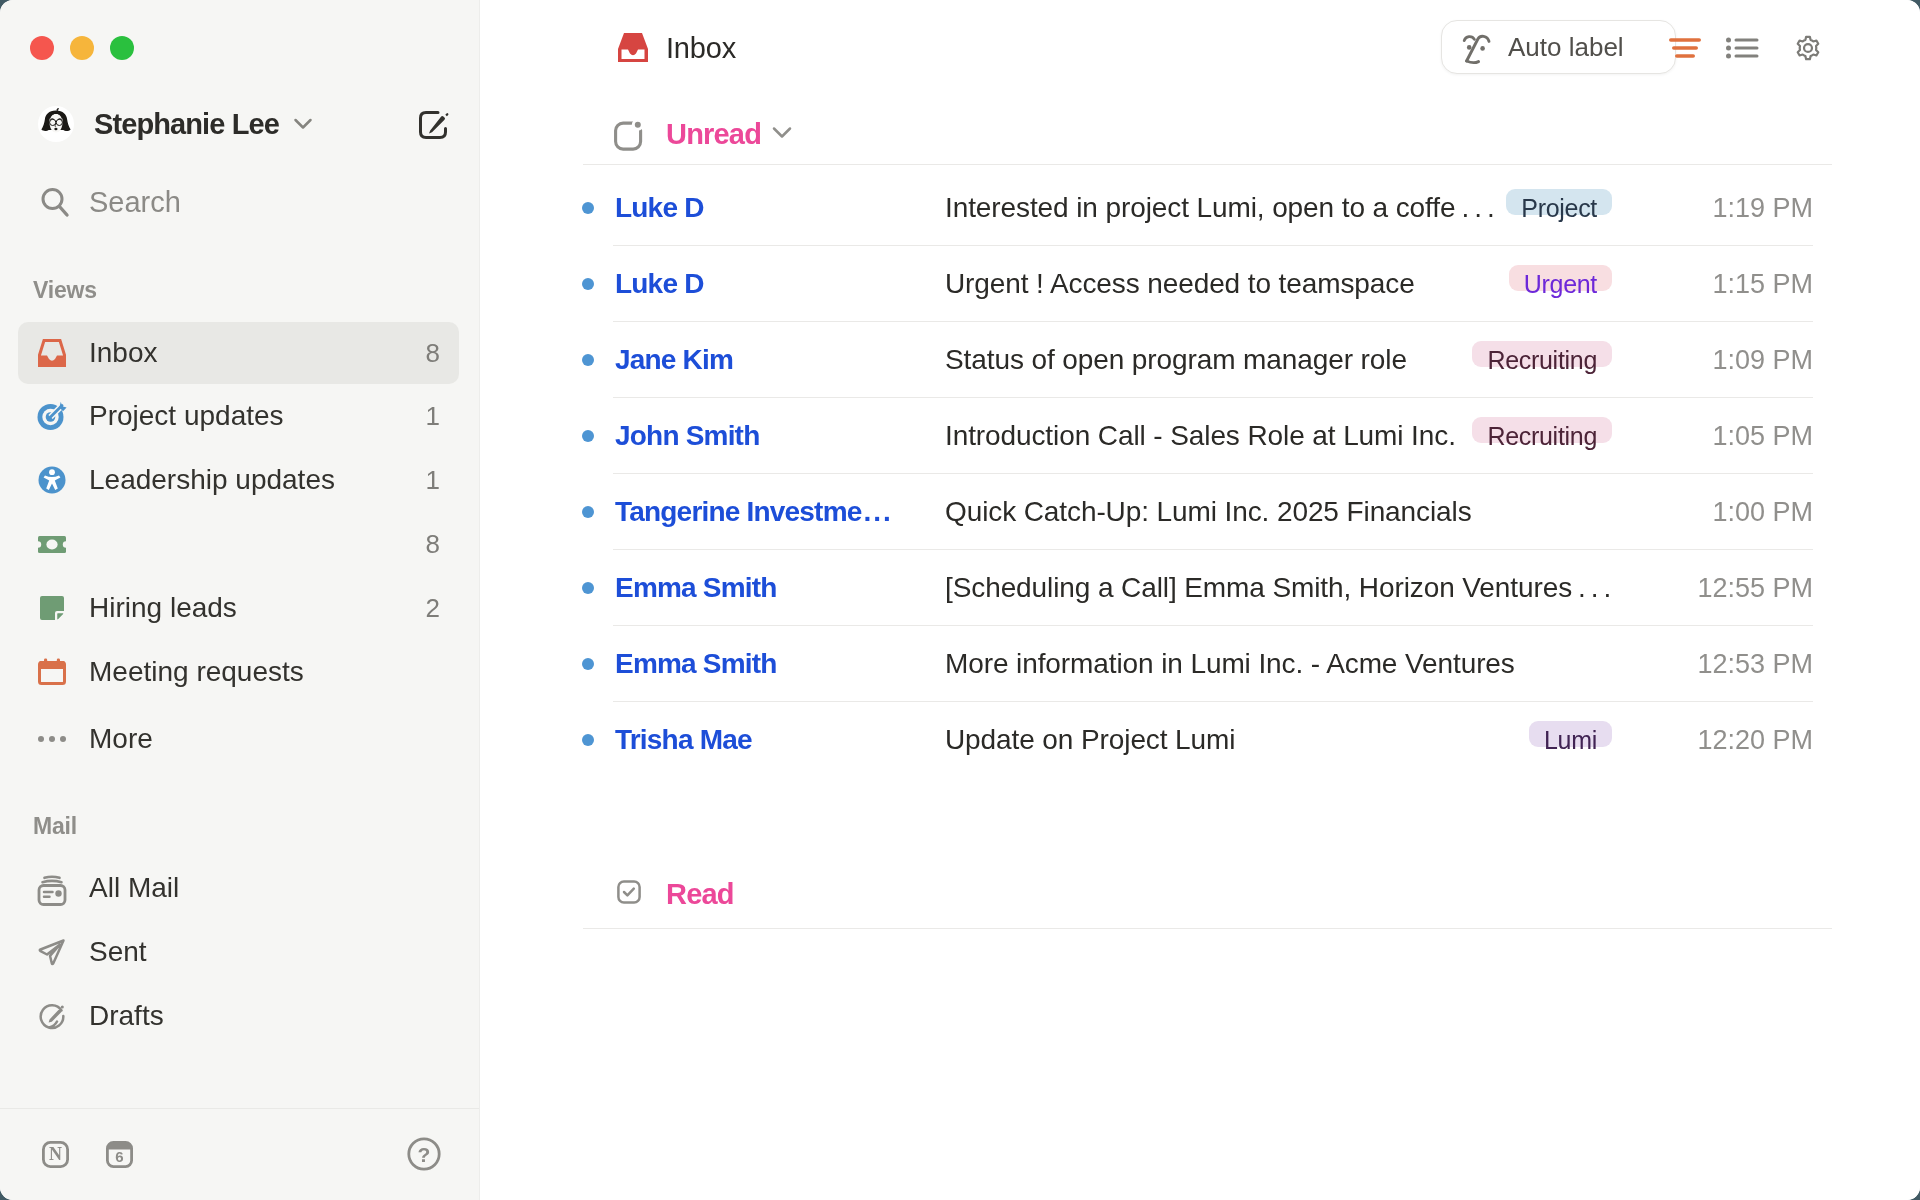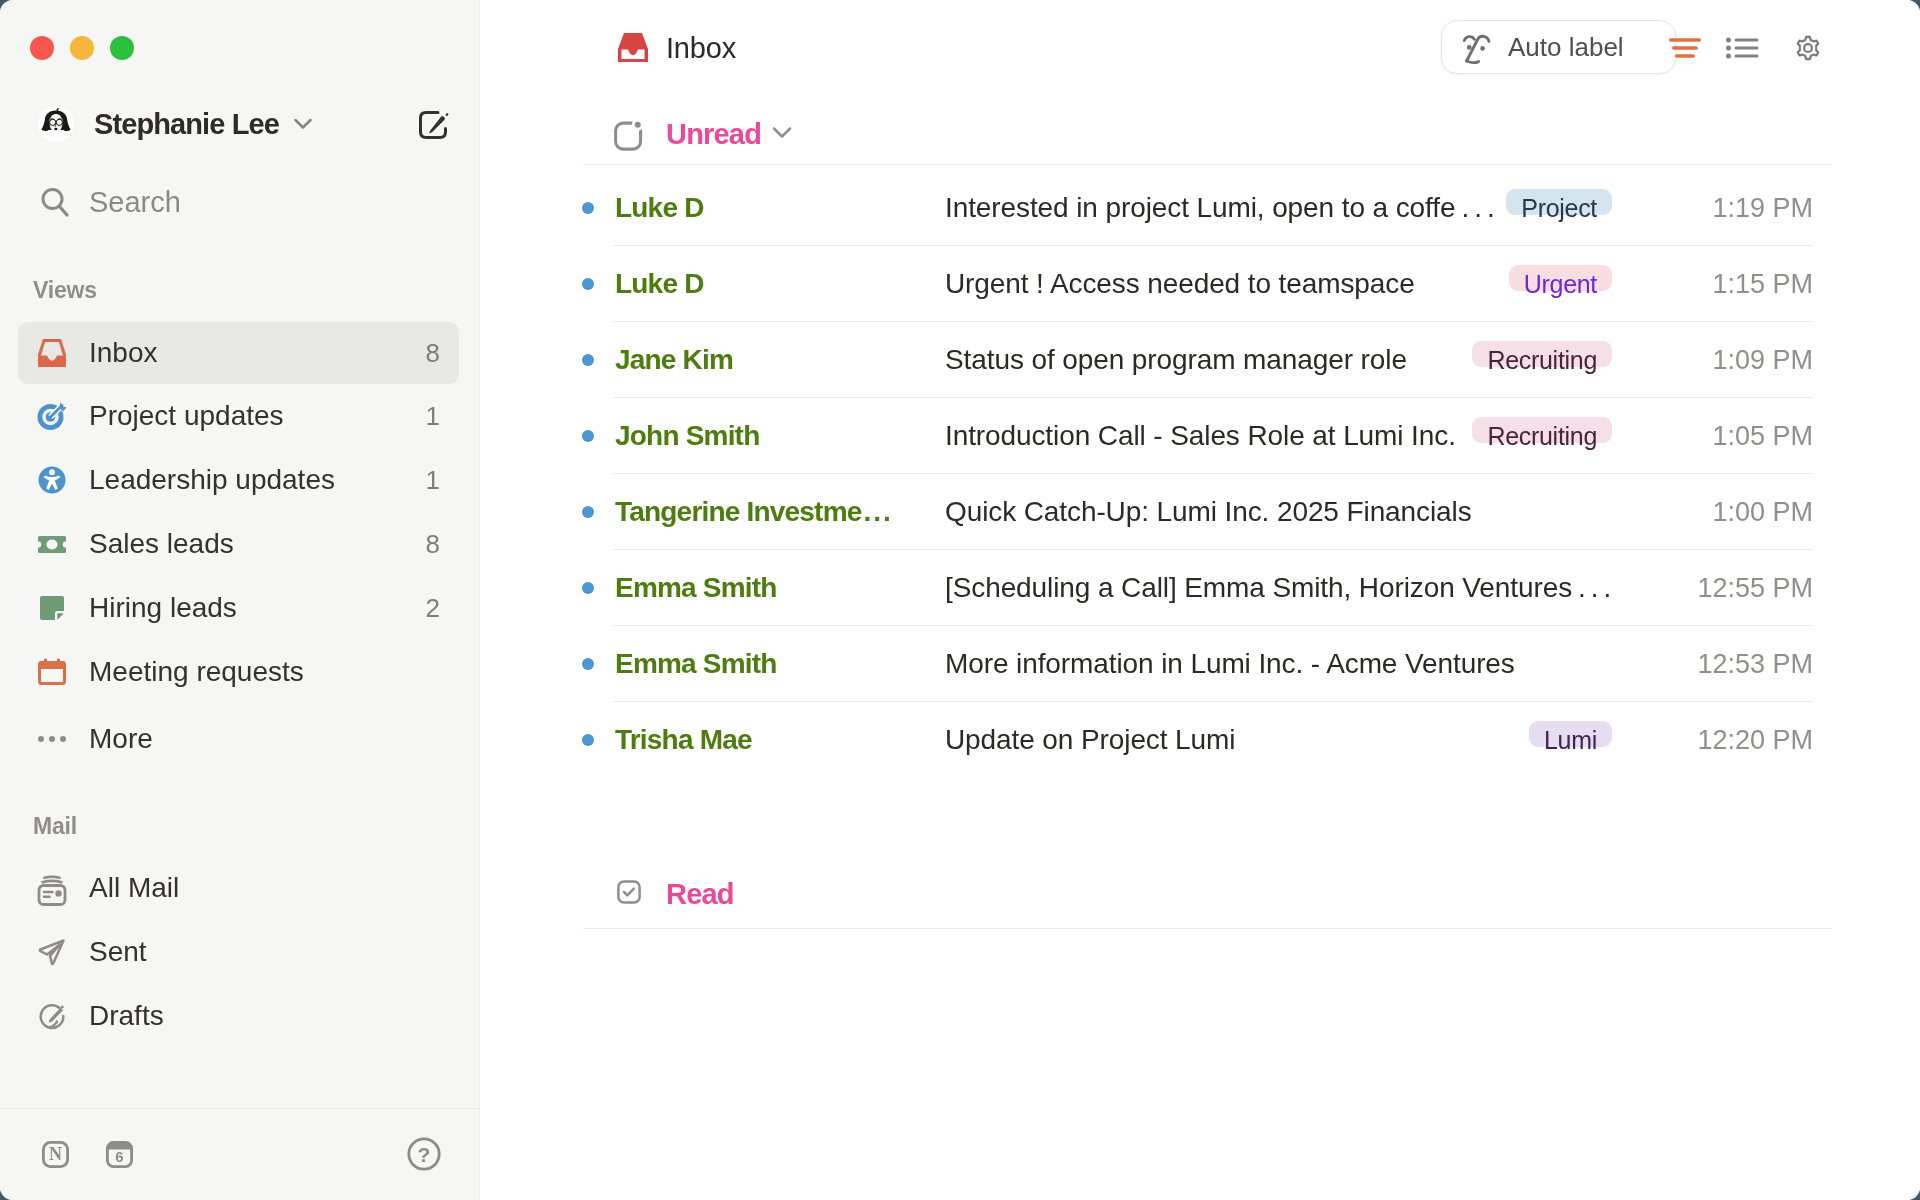--- a/index.html
+++ b/index.html
@@ -61,21 +61,21 @@
   .sec-ic { position:absolute; left:134px; }
   .sec-title { position:absolute; left:186px; font-size:29px; font-weight:600; color:#ec4899; letter-spacing:-0.8px; }
 
   .hr { position:absolute; height:1px; background:#eae9e7; }
 
   
   .erow { position:absolute; left:0; width:1440px; height:76px; }
   .erow .dot { position:absolute; left:102px; top:32px; width:12px; height:12px;
     border-radius:50%; background:#4e95d3; }
   .erow .sender { position:absolute; left:135px; top:0; height:76px; line-height:76px;
-    font-size:28px; font-weight:700; color:#4d7c0f; letter-spacing:-0.8px;
+    font-size:28px; font-weight:700; color:#1d4ed8; letter-spacing:-0.8px;
     max-width:320px; white-space:nowrap; overflow:hidden; }
   .erow .subj { position:absolute; left:465px; top:0; height:76px; line-height:76px;
     font-size:28px; color:#2b2a27; letter-spacing:-0.1px; white-space:nowrap; }
   .erow .chip { position:absolute; right:308px; top:19px; height:26px; line-height:38px;
     border-radius:9px; padding:0 15px; font-size:25px; font-weight:500; letter-spacing:-0.3px; }
   .erow .time { position:absolute; right:107px; top:0; height:76px; line-height:76px;
     font-size:27px; color:#908f8c; }
   .ell { font-style:normal; letter-spacing:5px; margin-left:6px; }
   .chip.blue { background:rgba(211,229,239,0.99); color:#29384a; }
   .chip.red { background:rgba(248,222,225,0.99); color:#6d28d9; }
@@ -160,21 +160,20 @@
       <div class="rlabel">Leadership updates</div>
       <div class="rcount">1</div>
     </div>
     <div class="row" style="top:512px;">
       <svg width="32" height="32" viewBox="0 0 32 32">
         <rect x="2" y="8" width="28" height="17" rx="1.5" fill="#6f9c74"></rect>
         <ellipse cx="16" cy="16.5" rx="5.6" ry="5" fill="#f6f6f4"></ellipse>
         <circle cx="2" cy="16.5" r="3.2" fill="#f6f6f4"></circle>
         <circle cx="30" cy="16.5" r="3.2" fill="#f6f6f4"></circle>
       </svg>
-      <div class="rlabel">Sales leads</div>
       <div class="rcount">8</div>
     </div>
     <div class="row" style="top:576px;">
       <svg width="32" height="32" viewBox="0 0 32 32">
         <path d="M4 6 Q4 4 6 4 L26 4 Q28 4 28 6 L28 19 L21 19 Q19 19 19 21 L19 28 L6 28 Q4 28 4 26 Z M21.5 21.5 L27.4 21.5 L21.5 27.4 Z" fill="#6f9c74" fill-rule="evenodd"></path>
         <path d="M21.5 21.5 L27.4 21.5 L21.5 27.4 Z" fill="#6f9c74"></path>
       </svg>
       <div class="rlabel">Hiring leads</div>
       <div class="rcount">2</div>
     </div>

